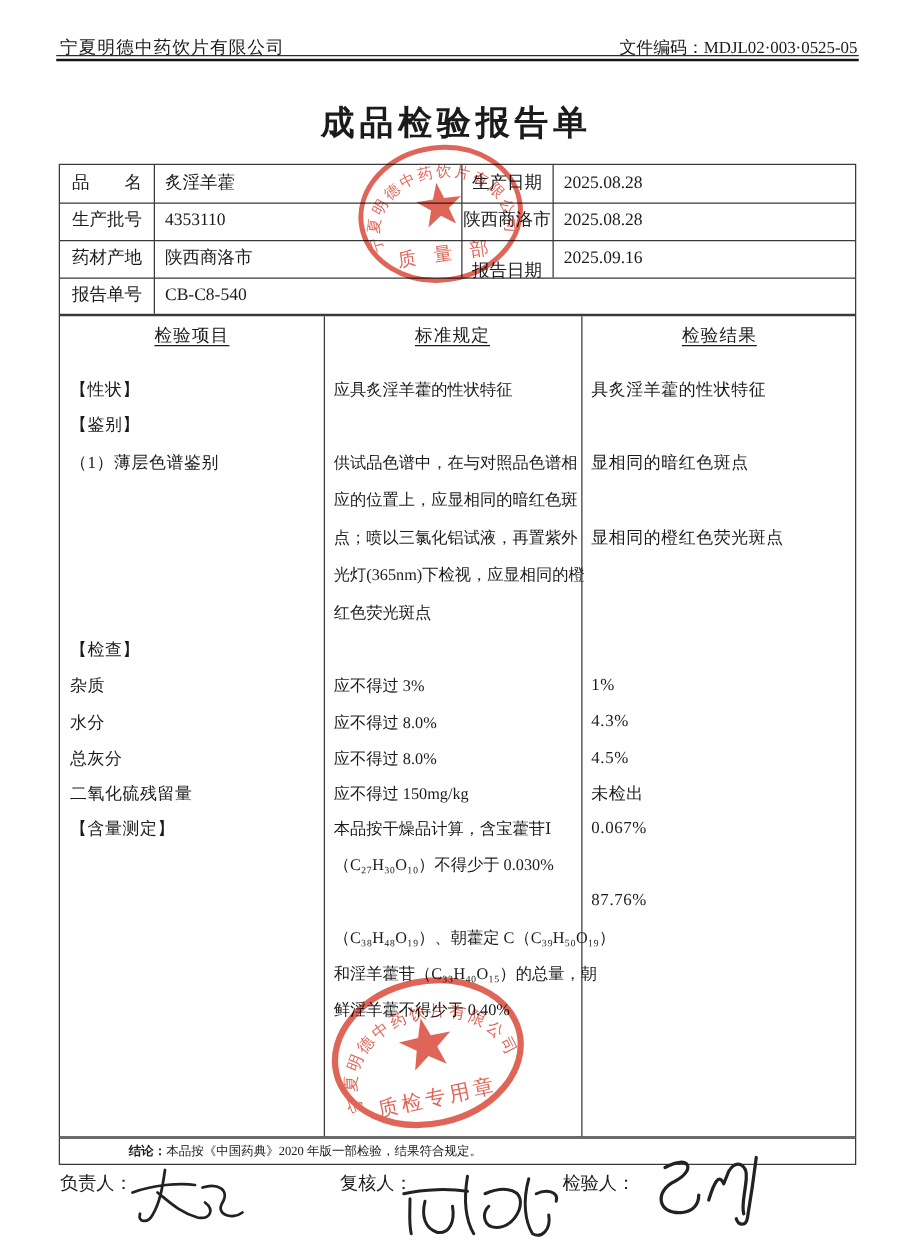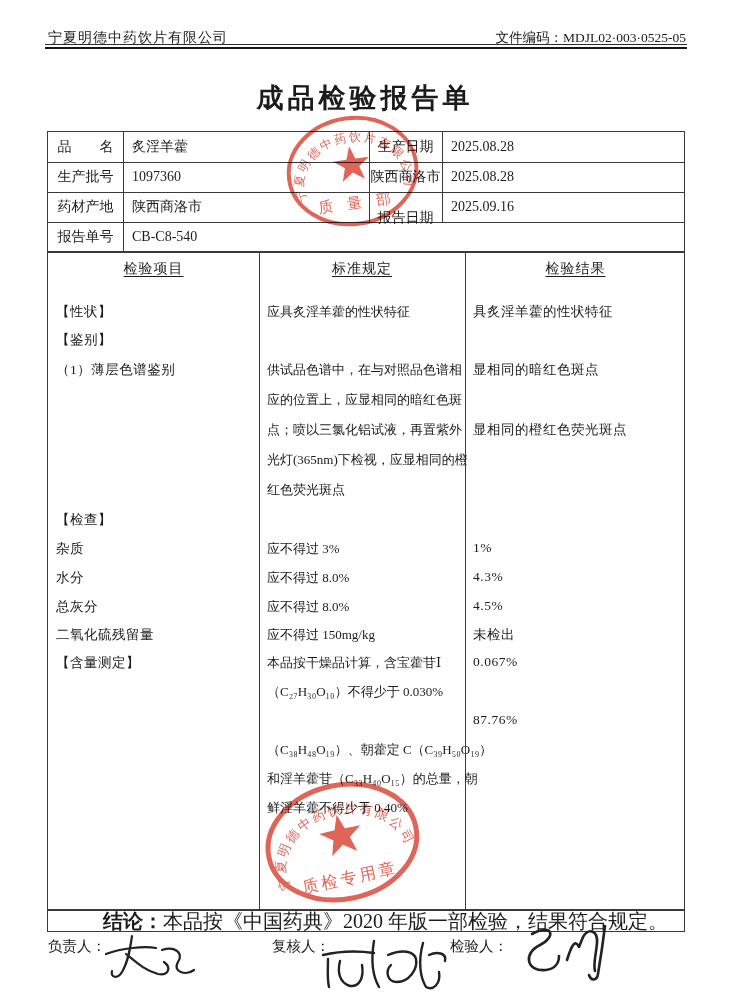--- a/index.html
+++ b/index.html
@@ -15,21 +15,21 @@
   .title{left:0;top:80px;width:730px;text-align:center;font-size:27px;font-weight:bold;letter-spacing:4px;}
   .box{border:1px solid #3a3a3a;box-sizing:border-box;}
   .hline{height:1px;background:#3a3a3a;left:0;width:100%;}
   .vline{width:1px;background:#3a3a3a;top:0;}
   .cell{line-height:30px;font-size:14px;white-space:nowrap;}
   .cell.center{text-align:center;}
   .col-h{top:7px;font-size:14px;text-align:center;letter-spacing:1px;}
   .col-h span{text-decoration:underline;text-underline-offset:3px;}
   .ln{position:absolute;height:22px;font-size:13.5px;white-space:nowrap;letter-spacing:0.5px;}
   .ln.std{font-size:13px;letter-spacing:0;}
-  .concl{left:55px;top:0;line-height:21px;font-size:20px;white-space:nowrap;}
+  .concl{left:55px;top:0;line-height:21px;font-size:10px;white-space:nowrap;}
   .sig-label{font-size:14.5px;white-space:nowrap;}
   .stamp{mix-blend-mode:multiply;opacity:.85;}
   .sig svg path{stroke:#222;fill:none;stroke-linecap:round;stroke-linejoin:round;}
 </style>
 </head>
 <body>
 
 <div id="page">
 
   <div class="abs hdr-company txt">宁夏明德中药饮片有限公司</div>
@@ -45,21 +45,21 @@
     <div class="abs vline" style="left:75px;height:119px;"></div>
     <div class="abs vline" style="left:321px;height:90px;"></div>
     <div class="abs vline" style="left:394px;height:90px;"></div>
 
     <div class="abs cell center" style="left:0;top:0;width:75px;">品　　名</div>
     <div class="abs cell" style="left:84px;top:0;">炙淫羊藿</div>
     <div class="abs cell center" style="left:321px;top:0;width:73px;">生产日期</div>
     <div class="abs cell" style="left:403px;top:0;">2025.08.28</div>
 
     <div class="abs cell center" style="left:0;top:30px;width:75px;">生产批号</div>
-    <div class="abs cell" style="left:84px;top:30px;">1097360</div>
+    <div class="abs cell" style="left:84px;top:30px;">4353110</div>
     <div class="abs cell center" style="left:321px;top:30px;width:73px;">陕西商洛市</div>
     <div class="abs cell" style="left:403px;top:30px;">2025.08.28</div>
 
     <div class="abs cell center" style="left:0;top:60px;width:75px;">药材产地</div>
     <div class="abs cell" style="left:84px;top:60px;">陕西商洛市</div>
     <div class="abs cell center" style="left:321px;top:60px;width:73px;margin-top:11px;">报告日期</div>
     <div class="abs cell" style="left:403px;top:60px;">2025.09.16</div>
 
     <div class="abs cell center" style="left:0;top:90px;width:75px;">报告单号</div>
     <div class="abs cell" style="left:84px;top:90px;">CB-C8-540</div>

